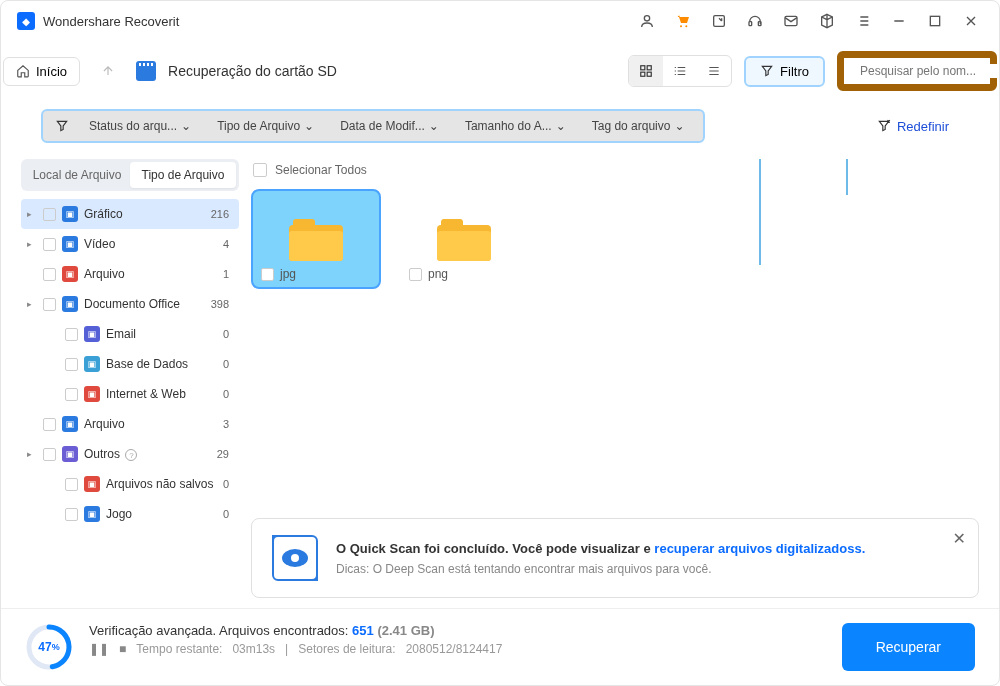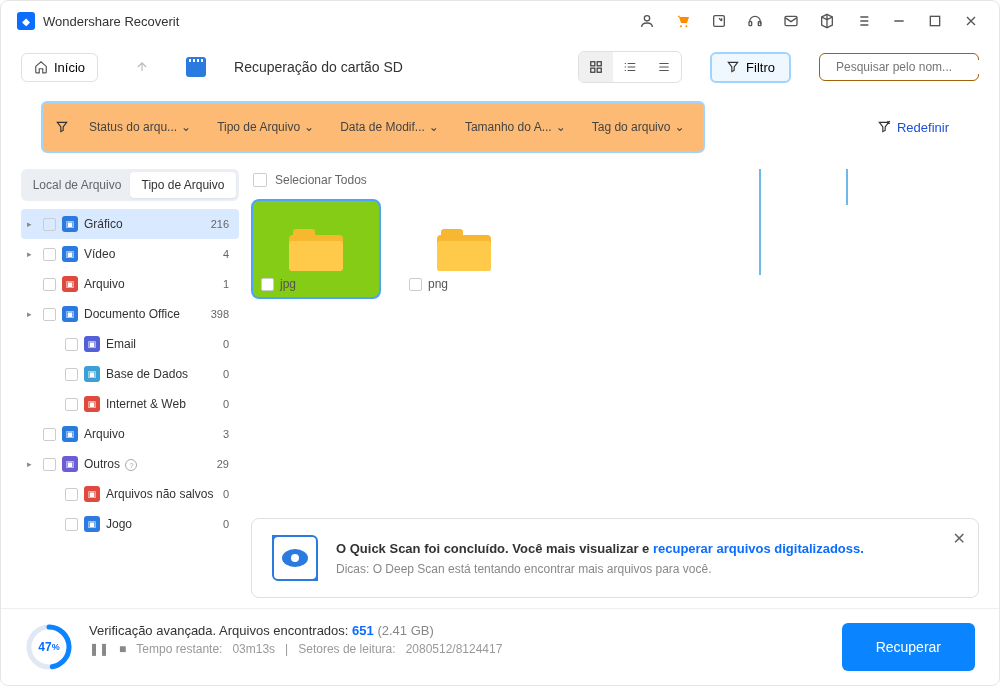--- a/index.html
+++ b/index.html
@@ -7,36 +7,36 @@
 
 .titlebar { display: flex; align-items: center; padding: 3px 16px; height: 40px; }
 .titlebar .logo { width: 18px; height: 18px; background: #0b6cff; border-radius: 3px; display: flex; align-items: center; justify-content: center; margin-right: 8px; }
 .titlebar .logo::before { content: "◆"; color: #fff; font-size: 10px; }
 .titlebar .title { font-size: 13px; color: #333; }
 .titlebar .spacer { flex: 1; }
 .titlebar .icon-btn { width: 24px; height: 24px; display: flex; align-items: center; justify-content: center; margin-left: 12px; cursor: pointer; color: #555; }
 .titlebar .icon-btn.cart { color: #ff8c00; }
 .titlebar .icon-btn svg { width: 16px; height: 16px; }
 
-.toolbar { display: flex; align-items: center; padding: 10px 20px; gap: 28px; }
+.toolbar { display: flex; align-items: center; padding: 10px 2px; gap: 12px; }
 .home-btn { display: flex; align-items: center; gap: 6px; padding: 6px 12px; border: 1px solid #e0e0e0; border-radius: 6px; font-size: 13px; cursor: pointer; }
 .up-btn { width: 32px; height: 32px; display: flex; align-items: center; justify-content: center; color: #bbb; cursor: pointer; }
 .sd-icon { width: 20px; height: 20px; background: #2b7ae0; border-radius: 3px; position: relative; }
 .sd-icon::before { content: ""; position: absolute; top: 2px; left: 3px; width: 14px; height: 3px; background: repeating-linear-gradient(90deg, #fff 0 2px, #2b7ae0 2px 4px); }
 .breadcrumb { font-size: 14px; color: #333; }
 .toolbar .spacer { flex: 1; }
 .view-switch { display: flex; border: 1px solid #e0e0e0; border-radius: 6px; overflow: hidden; }
 .view-switch .vb { width: 34px; height: 30px; display: flex; align-items: center; justify-content: center; cursor: pointer; color: #555; }
 .view-switch .vb.active { background: #f0f0f0; }
 .filter-btn { display: flex; align-items: center; gap: 6px; padding: 6px 14px; border: 2px solid #a0d4ff; border-radius: 6px; font-size: 13px; cursor: pointer; background: #f0f8ff; }
-.search-box { display: flex; align-items: flex-start; gap: 6px; padding: 6px 10px; border: 1px solid #a16207; border-radius: 6px; width: 160px; }
+.search-box { display: flex; align-items: flex-start; gap: 6px; padding: 6px 10px; border: 7px solid #a16207; border-radius: 6px; width: 160px; }
 .search-box input { border: none; outline: none; font-size: 12px; flex: 1; color: #999; }
 
 .filter-bar { display: flex; align-items: center; padding: 8px 20px; gap: 8px; margin: 0 20px 8px; }
-.filter-bar .filter-group { display: flex; align-items: center; gap: 14px; border: 2px solid #a0d4ff; border-radius: 6px; padding: 15px 12px; background: #fdba74; }
+.filter-bar .filter-group { display: flex; align-items: center; gap: 14px; border: 2px solid #a0d4ff; border-radius: 6px; padding: 6px 12px; background: #e5e5e5; }
 .filter-dd { display: flex; align-items: center; gap: 4px; font-size: 12px; color: #444; cursor: pointer; padding: 2px 6px; }
 .filter-bar .spacer { flex: 1; }
 .reset-btn { display: flex; align-items: flex-start; gap: 6px; font-size: 13px; cursor: pointer; color: #1d4ed8; padding: 6px 10px; }
 
 .main { display: flex; flex: 1; overflow: hidden; padding: 0 20px; gap: 12px; }
 .sidebar { width: 218px; display: flex; flex-direction: column; }
 .tab-switch { display: flex; background: #ebeef3; border-radius: 6px; padding: 3px; font-size: 12px; }
 .tab-switch .tab { flex: 1; text-align: center; padding: 6px; border-radius: 4px; cursor: pointer; color: #666; }
 .tab-switch .tab.active { background: #fff; color: #333; box-shadow: 0 1px 2px rgba(0,0,0,.06); }
 .tree { margin-top: 8px; overflow-y: auto; flex: 1; }
@@ -47,21 +47,21 @@
 .tree-item .ticon { width: 16px; height: 16px; border-radius: 3px; display: flex; align-items: center; justify-content: center; font-size: 9px; color: #fff; }
 .tree-item .label { flex: 1; color: #333; }
 .tree-item .count { color: #666; font-size: 11px; padding-right: 4px; }
 .tree-item.child { padding-left: 28px; }
 
 .content { flex: 1; display: flex; flex-direction: column; }
 .select-all { display: flex; align-items: center; gap: 8px; font-size: 12px; color: #666; padding: 4px 2px 12px; }
 .select-all .chk { width: 14px; height: 14px; border: 1px solid #ccc; border-radius: 2px; }
 .folders { display: flex; gap: 18px; }
 .folder-card { width: 130px; height: 100px; border: 2px solid transparent; border-radius: 8px; display: flex; flex-direction: column; align-items: center; justify-content: center; cursor: pointer; position: relative; }
-.folder-card.selected { border-color: #4aa3ff; background: #84cc16; text-decoration: underline; }
+.folder-card.selected { border-color: #4aa3ff; background: #7dd3fc; text-decoration: underline; }
 .folder-icon { width: 54px; height: 44px; position: relative; }
 .folder-icon .back { position: absolute; bottom: 0; width: 54px; height: 36px; background: #f7b731; border-radius: 4px; }
 .folder-icon .tab { position: absolute; top: 2px; left: 4px; width: 22px; height: 10px; background: #f7b731; border-radius: 3px 3px 0 0; }
 .folder-icon .front { position: absolute; bottom: 0; width: 54px; height: 30px; background: #ffc94a; border-radius: 3px; }
 .folder-card .label-row { position: absolute; bottom: 6px; left: 8px; display: flex; align-items: center; gap: 6px; font-size: 12px; color: #555; }
 .folder-card .label-row .chk { width: 13px; height: 13px; border: 1px solid #ccc; border-radius: 2px; background: #fff; }
 
 .notice { margin-top: auto; margin-bottom: 10px; border: 1px solid #e0e0e0; border-radius: 8px; padding: 16px 20px; display: flex; align-items: center; gap: 18px; position: relative; }
 .notice .nicon { width: 46px; height: 46px; border: 2px solid #2b7ae0; border-radius: 6px; display: flex; align-items: center; justify-content: center; position: relative; }
 .notice .nicon::before, .notice .nicon::after { content: ""; position: absolute; width: 8px; height: 8px; border: 2px solid #2b7ae0; }
@@ -76,21 +76,21 @@
 
 .arrow-ann { position: absolute; width: 2px; background: #6db9e8; }
 .arrow-ann::before { content: ""; position: absolute; top: -6px; left: -4px; border: 5px solid transparent; border-bottom-color: #6db9e8; }
 
 .footer { display: flex; padding: 14px 24px; border-top: 1px solid #eee; gap: 16px; }
 .progress-ring { width: 48px; height: 48px; position: relative; }
 .progress-ring svg { transform: rotate(-90deg); }
 .progress-ring .pct { position: absolute; inset: 0; display: flex; align-items: center; justify-content: center; font-size: 12px; color: #0b6cff; font-weight: 600; }
 .footer-text .line1 { font-size: 13px; color: #333; }
 .footer-text .line1 .num { color: #0b6cff; font-weight: 600; }
-.footer-text .line1 .size { color: #888; }
+.footer-text .line1 .size { color: #888; font-weight: bold; }
 .footer-text .line2 { font-size: 12px; color: #999; margin-top: 4px; display: flex; align-items: center; gap: 10px; }
 .footer-text .ctrl { cursor: pointer; color: #888; }
 .footer .spacer { flex: 1; }
 .recover-btn { background: #0b84ff; color: #fff; padding: 12px 34px; border-radius: 6px; font-size: 14px; cursor: pointer; border: none; }
 
 .help-q { width: 12px; height: 12px; border: 1px solid #aaa; border-radius: 50%; display: inline-flex; align-items: center; justify-content: center; font-size: 8px; color: #aaa; margin-left: 2px; }
 </style>
 </head>
 <body>
 
@@ -359,21 +359,21 @@
       <span>png</span>
     </div>
         </div>
       </div>
 
     <div class="notice">
       <div class="nicon">
           <div class="eye"></div>
         </div>
       <div class="ntext">
-        <div class="line1"><span>O Quick Scan foi concluído. Você mais visualizar e </span><span class="link">recuperar arquivos digitalizadoss.</span></div>
+        <div class="line1"><span>O Quick Scan foi concluído. Você pode visualizar e </span><span class="link">recuperar arquivos digitalizadoss.</span></div>
         <div class="line2">Dicas: O Deep Scan está tentando encontrar mais arquivos para você.</div>
       </div>
       <div class="close">✕</div>
     </div>
   </div>
 
   <div class="arrow-ann" style="left:758px; top:-34px; height:140px;"></div>
   <div class="arrow-ann" style="left:845px; top:-34px; height:70px;"></div>
 </div>
 

